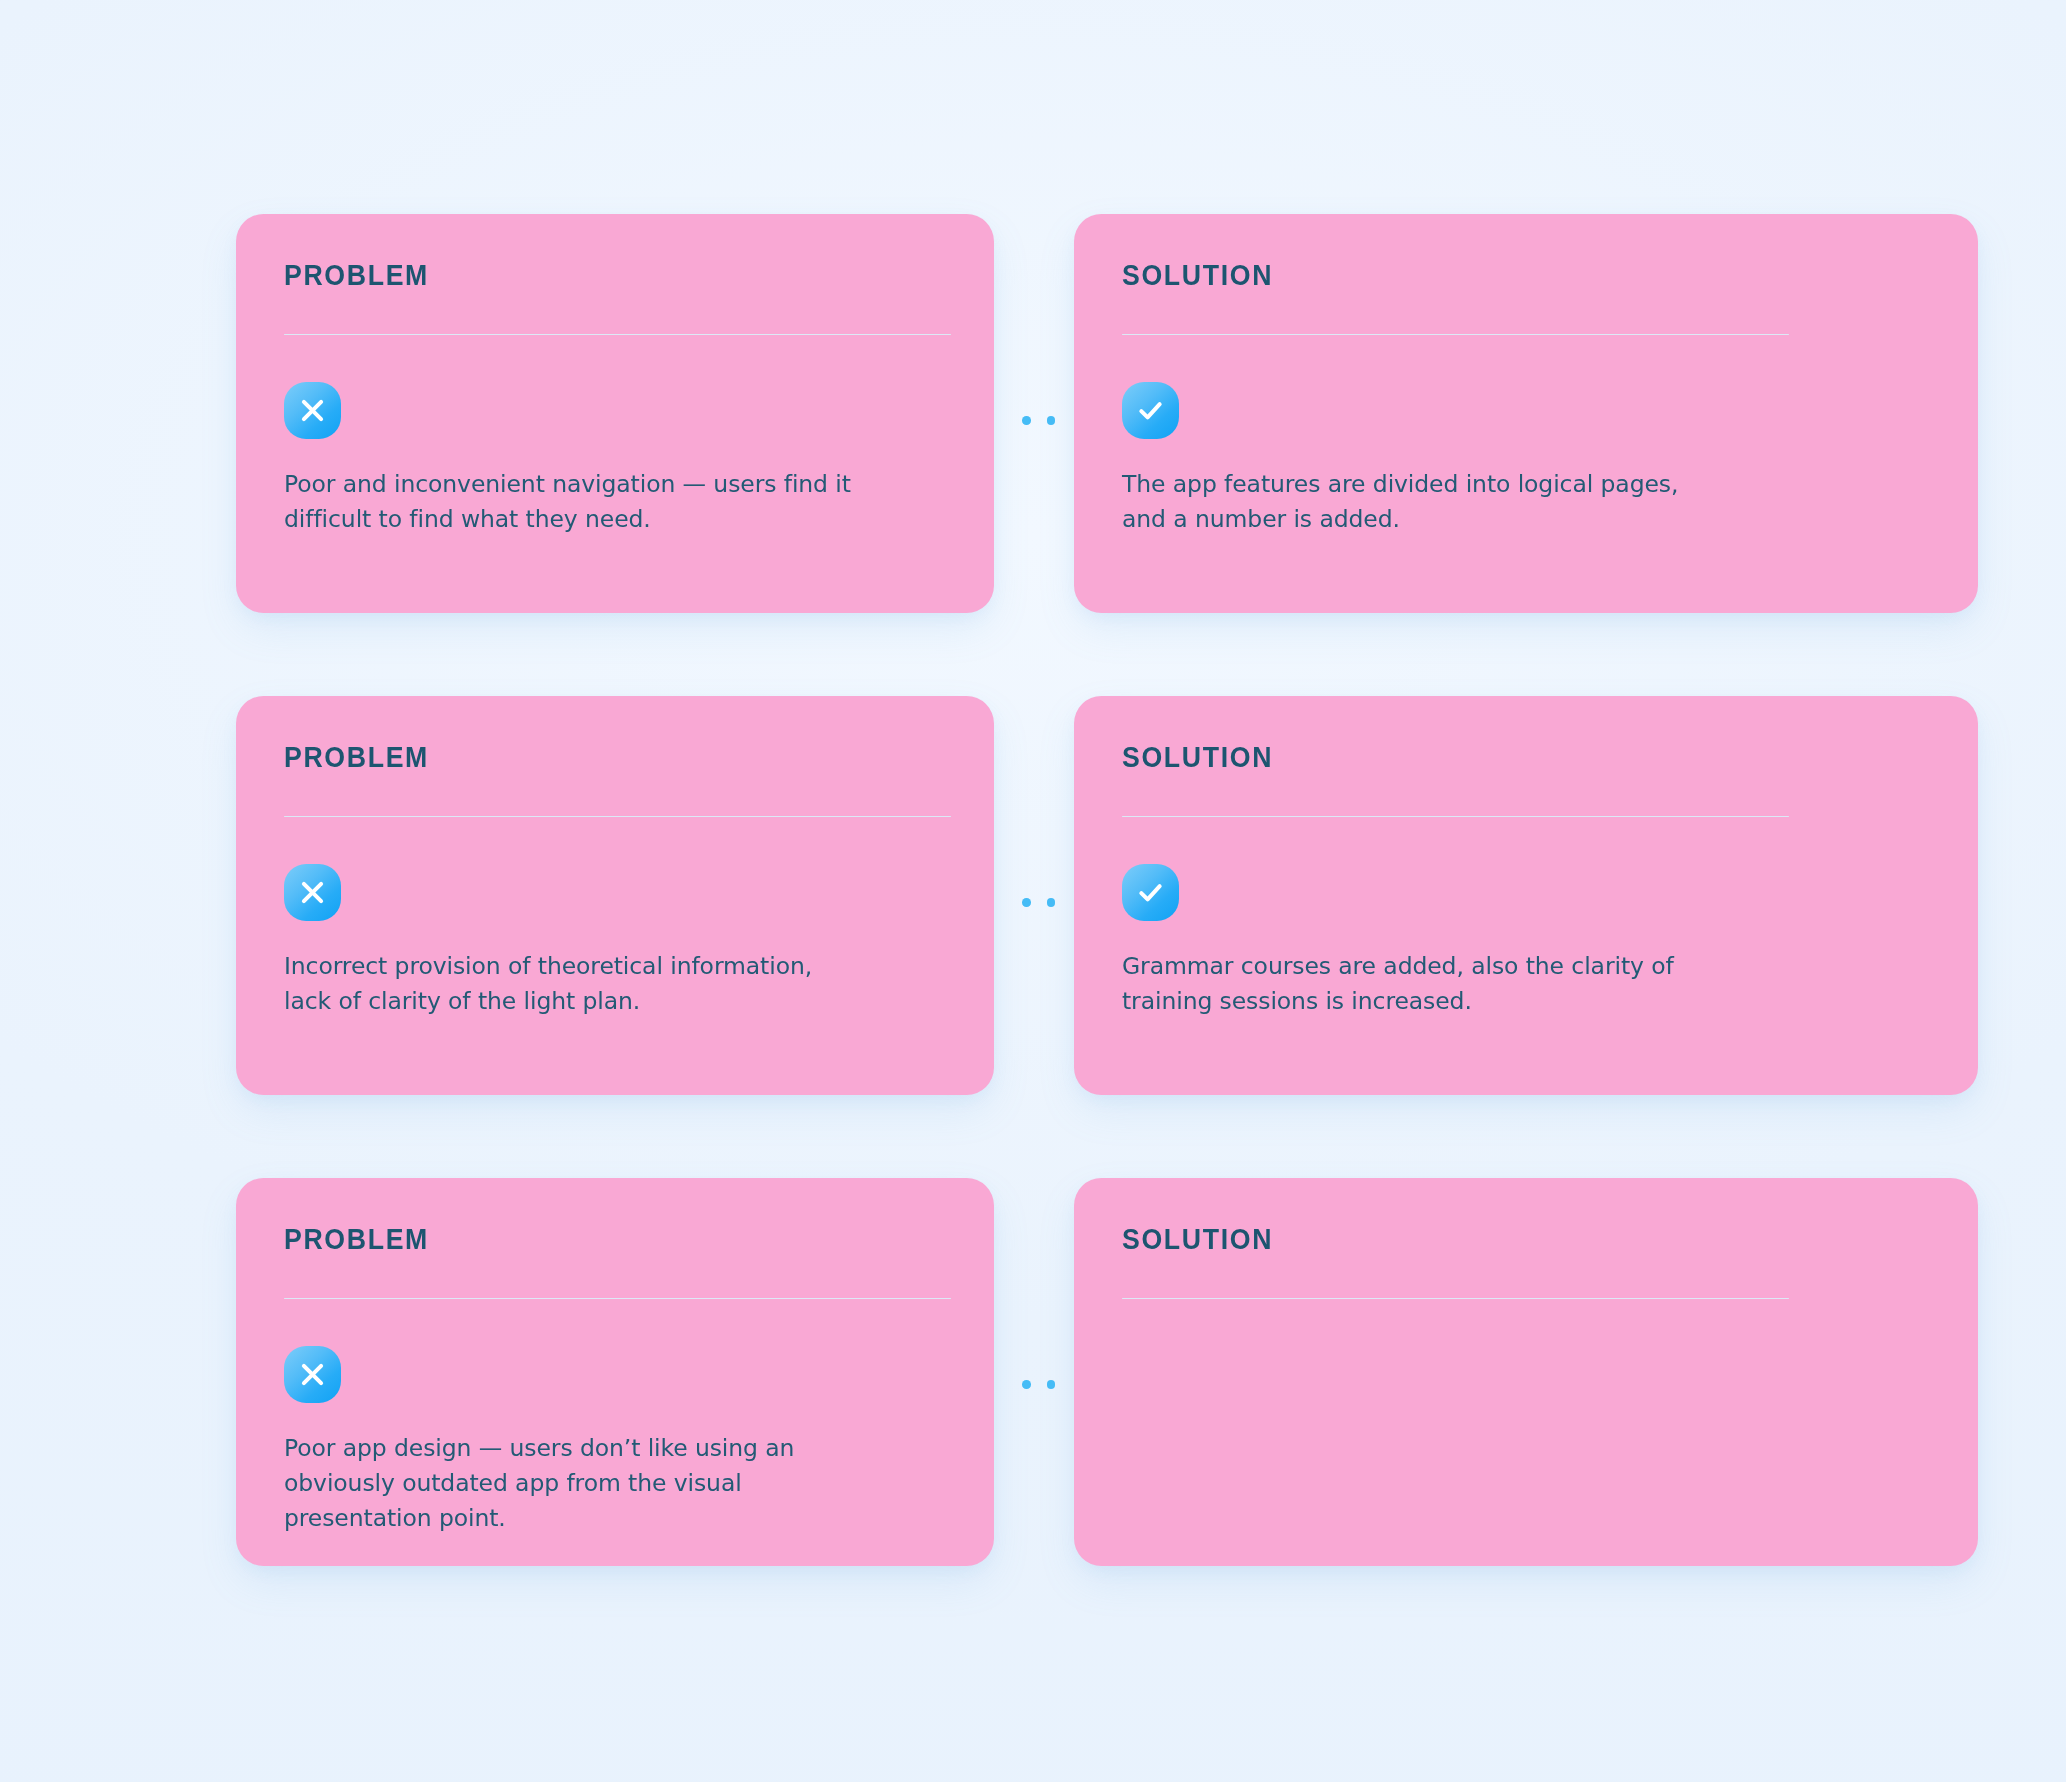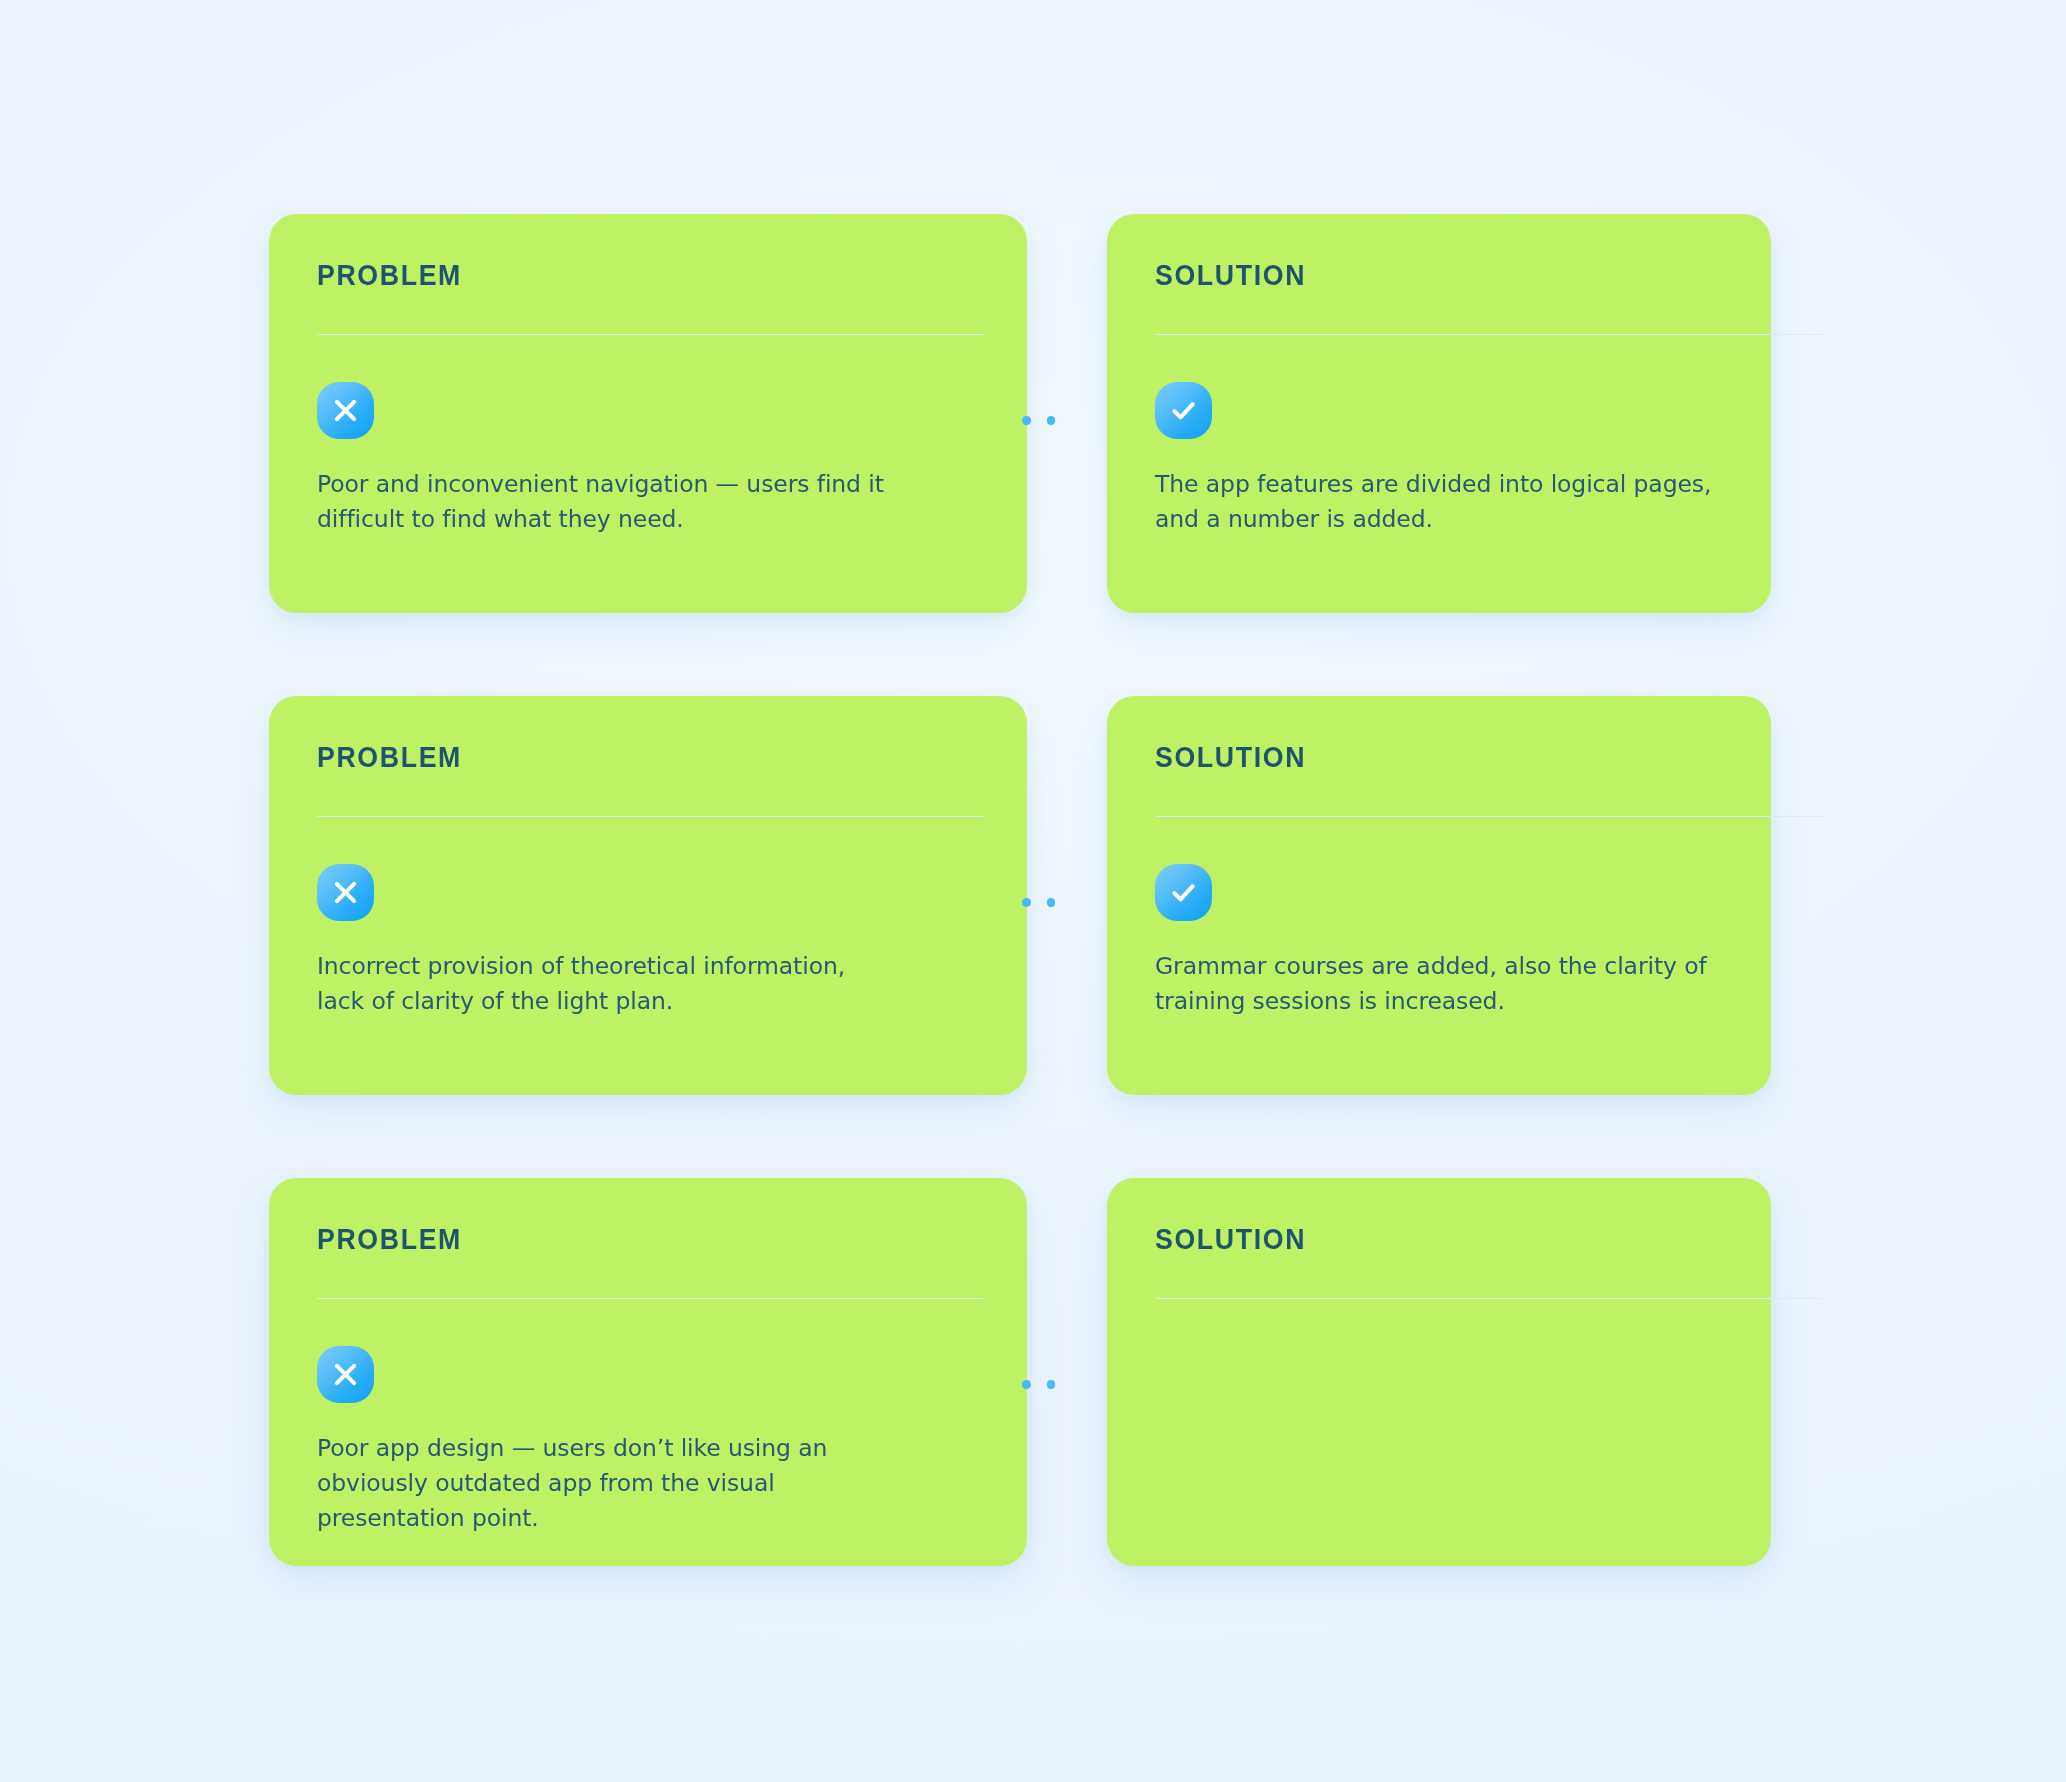--- a/index.html
+++ b/index.html
@@ -27,31 +27,30 @@
   }
 
   .board {
     position: absolute;
     inset: 0;
   }
 
   
   .card {
     position: absolute;
-    background: #bef264;
+    background: #f9a8d4;
     border-radius: 27.5px;
     box-shadow:
       0 17px 40px -5.7px rgba(120, 175, 225, 0.17),
       0 5.7px 17px -3.4px rgba(120, 175, 225, 0.11);
     padding: 47px 28px 0 48px;
-    margin-left: 33px;
   }
 
   .card-col-left  { left: 236px;  width: 758px; }
-  .card-col-right { left: 1074px; width: 664px; }
+  .card-col-right { left: 1074px; width: 904px; }
 
   .card-row-1 { top: 214px;  height: 399px; }
   .card-row-2 { top: 696px; height: 399px; }
   .card-row-3 { top: 1178px; height: 388px; }
 
   
   .card-heading {
     font-family: "Liberation Sans Narrow", "Liberation Sans", "DejaVu Sans Condensed", sans-serif;
     font-weight: 700;
     font-size: 29px;

